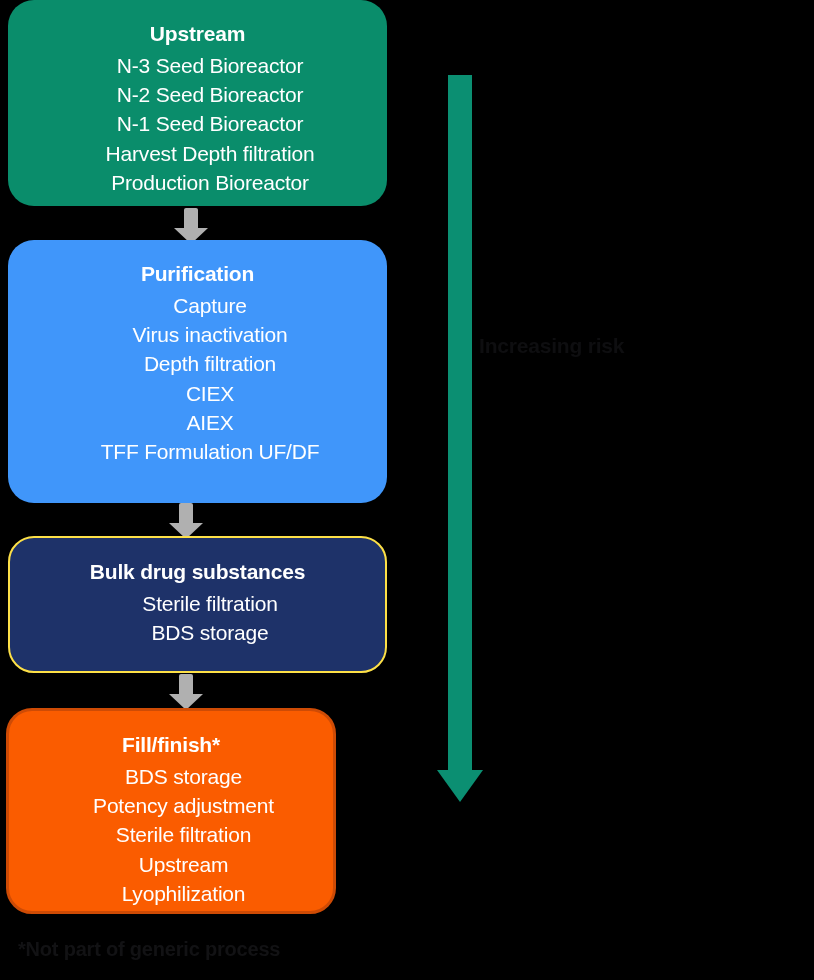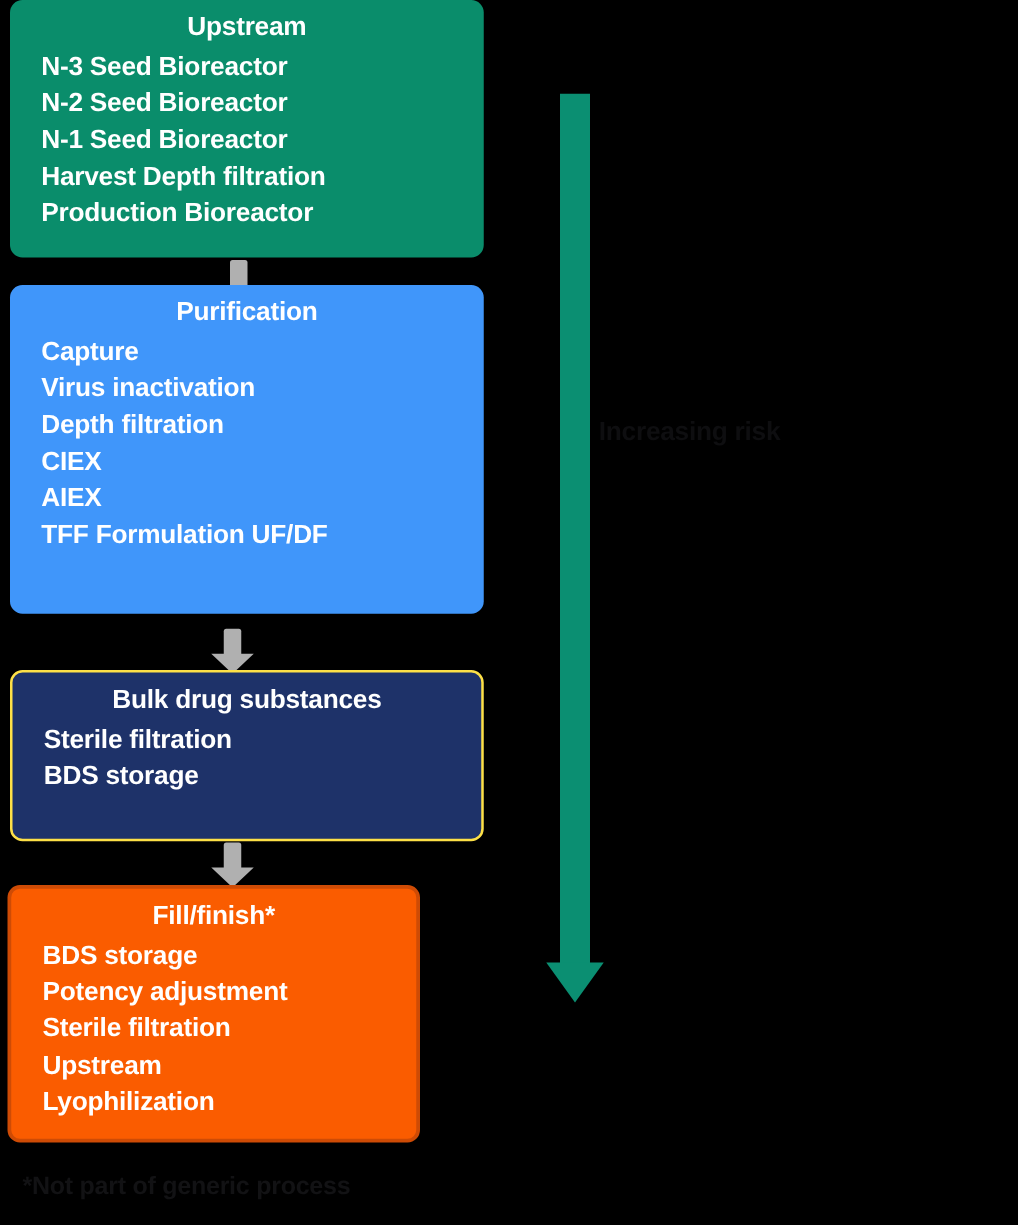--- a/index.html
+++ b/index.html
@@ -22,22 +22,22 @@
     top: 0;
     width: 814px;
     height: 980px;
     background: #000000;
   }
 
   
   .stage-box {
     position: absolute;
     box-sizing: border-box;
-    border-radius: 10px;
-    padding: 0;
+    border-radius: 26px;
+    padding: 12px;
     color: #ffffff;
   }
 
   .stage-title {
     text-align: center;
     font-weight: bold;
     font-size: 21px;
     line-height: 26px;
     letter-spacing: -0.2px;
     padding-top: 9px;
@@ -45,32 +45,33 @@
 
   .stage-list {
     list-style: none;
     margin: 0;
     padding: 4px 0 0 25px;
   }
 
   .stage-list li {
     font-size: 21px;
     line-height: 29.2px;
-    font-weight: 700;
+    font-weight: 400;
     letter-spacing: -0.2px;
     white-space: nowrap;
+    text-align: center;
   }
 
   
   #box-upstream {
     left: 8px;  top: 0px;   width: 379px; height: 206px;
     background: #0A8D6B;
   }
   #box-purification {
-    left: 8px;  top: 228px; width: 379px; height: 263px;
+    left: 8px;  top: 240px; width: 379px; height: 263px;
     background: #4096FA;
   }
   #box-bulk {
     left: 8px;  top: 536px; width: 379px; height: 137px;
     background: #1E3269;
     border: 2px solid #fde047;
   }
   #box-fill {
     left: 6px;  top: 708px; width: 330px; height: 206px;
     background: #FA5C00;

